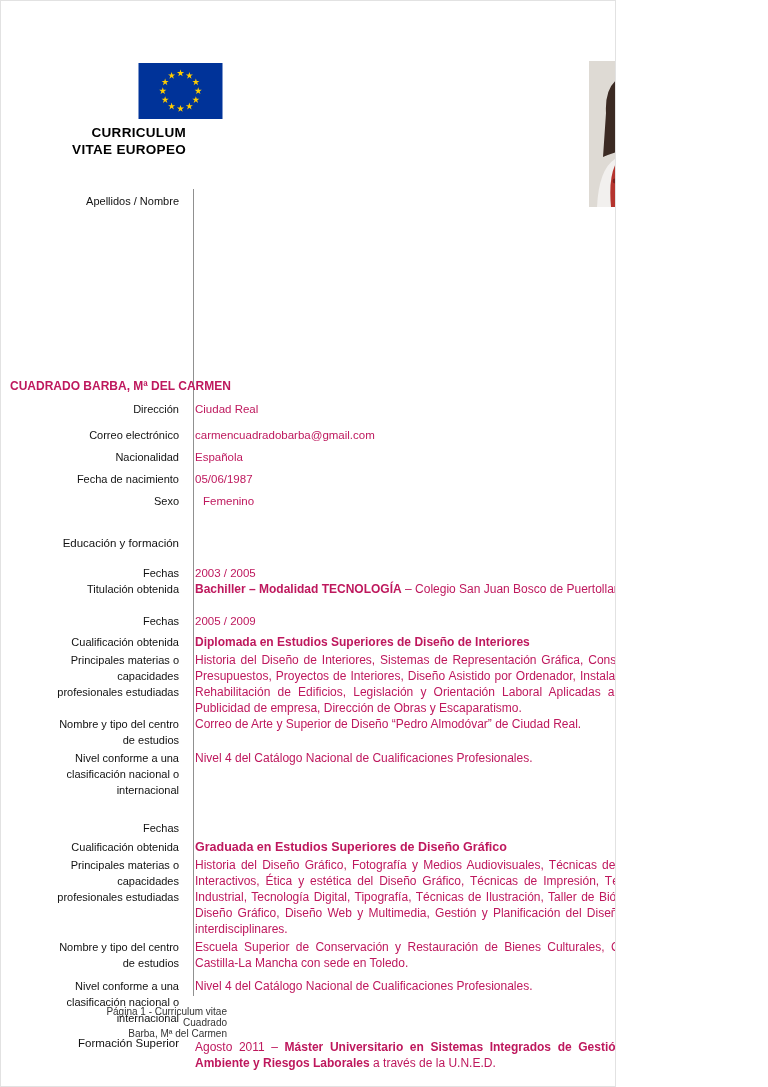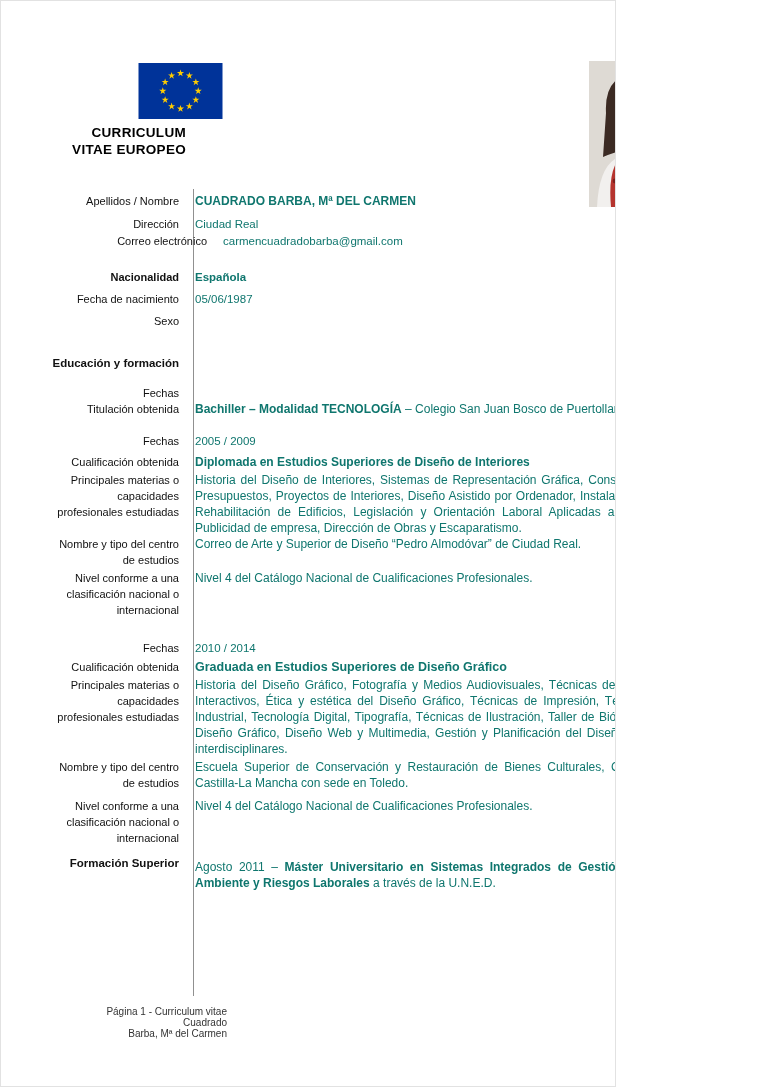--- a/index.html
+++ b/index.html
@@ -21,25 +21,25 @@
   }
   .photo{position:absolute;left:588px;top:60px;width:92px;height:146px;overflow:hidden;}
   .divider{position:absolute;left:192px;top:188px;width:1px;height:807px;background:#909090;}
   .rows{position:absolute;left:0;top:192px;width:768px;}
   .row{display:flex;align-items:flex-start;}
   .lab{
     flex:0 0 185px;width:185px;box-sizing:border-box;
     text-align:right;padding-right:7px;
     font-size:11px;line-height:16px;color:#111;
   }
-  .lab.b{font-weight:bold;font-size:11.5px;}
+  .lab.b{font-weight:normal;font-size:11.5px;}
   .val{
     flex:1;box-sizing:border-box;
     padding-left:9px;padding-right:31px;
-    font-size:11.5px;line-height:16px;color:#0f766e;
+    font-size:11.5px;line-height:16px;color:#be185d;
   }
   .val .para{margin:0;}
   .val.just .para{text-align:justify;}
   .b{font-weight:bold;}
   .footer{
     position:absolute;left:76px;top:1005px;width:150px;
     text-align:right;font-size:10px;line-height:11px;color:#333;
   }
 </style>
 </head>
@@ -97,59 +97,65 @@
           <circle cx="54" cy="99" r="1.8"></circle>
         <circle cx="64" cy="118" r="2.4"></circle>
           <circle cx="59" cy="132" r="2.2"></circle>
       </g>
     </svg>
   </div>
 
   <div class="divider"></div>
 
   <div class="rows">
-      <div class="row" style="margin-top: 0px;">
+      <div class="row" style="margin-top: 0px; flex-direction: column;">
         <div class="lab">Apellidos / Nombre</div>
         <div class="val" style="font-size: 12px;">
           <div class="para"><span class="b">CUADRADO BARBA, Mª DEL CARMEN</span></div>
         </div>
       </div>
       <div class="row" style="margin-top: 7px;">
         <div class="lab">Dirección</div>
         <div class="val">
           <div class="para"><span>Ciudad Real</span></div>
         </div>
       </div>
-      <div class="row" style="margin-top: 1px; padding-left: 28px;">
+      <div class="row" style="margin-top: 10px;">
         <div class="lab">Correo electrónico</div>
         <div class="val">
           <div class="para"><span>carmencuadradobarba@gmail.com</span></div>
         </div>
       </div>
-      <div class="row" style="margin-top: 20px; font-weight: bold;">
+      <div class="row" style="margin-top: 6px;">
         <div class="lab">Nacionalidad</div>
         <div class="val">
           <div class="para"><span>Española</span></div>
         </div>
       </div>
       <div class="row" style="margin-top: 6px; justify-content: space-between;">
         <div class="lab">Fecha de nacimiento</div>
         <div class="val">
           <div class="para"><span>05/06/1987</span></div>
         </div>
       </div>
       <div class="row" style="margin-top: 6px; gap: 8px;">
         <div class="lab">Sexo</div>
+        <div class="val">
+          <div class="para"><span>Femenino</span></div>
+        </div>
       </div>
       <div class="row" style="margin-top: 26px;">
         <div class="lab b">Educación y formación</div>
         <div class="val"></div>
       </div>
       <div class="row" style="margin-top: 14px;">
         <div class="lab">Fechas</div>
+        <div class="val">
+          <div class="para"><span>2003 / 2005</span></div>
+        </div>
       </div>
       <div class="row" style="margin-top: 0px;">
         <div class="lab">Titulación obtenida</div>
         <div class="val" style="font-size: 12px;">
           <div class="para"><span class="b">Bachiller – Modalidad TECNOLOGÍA</span><span> – Colegio San Juan Bosco de Puertollano.</span></div>
         </div>
       </div>
       <div class="row" style="margin-top: 16px;">
         <div class="lab">Fechas</div>
         <div class="val">
@@ -175,23 +181,20 @@
         </div>
       </div>
       <div class="row" style="margin-top: 2px;">
         <div class="lab">Nivel conforme a una<br>clasificación nacional o<br>internacional</div>
         <div class="val" style="font-size: 12px;">
           <div class="para"><span>Nivel 4 del Catálogo Nacional de Cualificaciones Profesionales.</span></div>
         </div>
       </div>
       <div class="row" style="margin-top: 22px;">
         <div class="lab">Fechas</div>
-        <div class="val">
-          <div class="para"><span>2010 / 2014</span></div>
-        </div>
       </div>
       <div class="row" style="margin-top: 3px;">
         <div class="lab">Cualificación obtenida</div>
         <div class="val" style="font-size: 12.5px;">
           <div class="para"><span class="b">Graduada en Estudios Superiores de Diseño Gráfico</span></div>
         </div>
       </div>
       <div class="row" style="margin-top: 2px;">
         <div class="lab">Principales materias o<br>capacidades<br>profesionales estudiadas</div>
         <div class="val just" style="font-size: 12px;">

